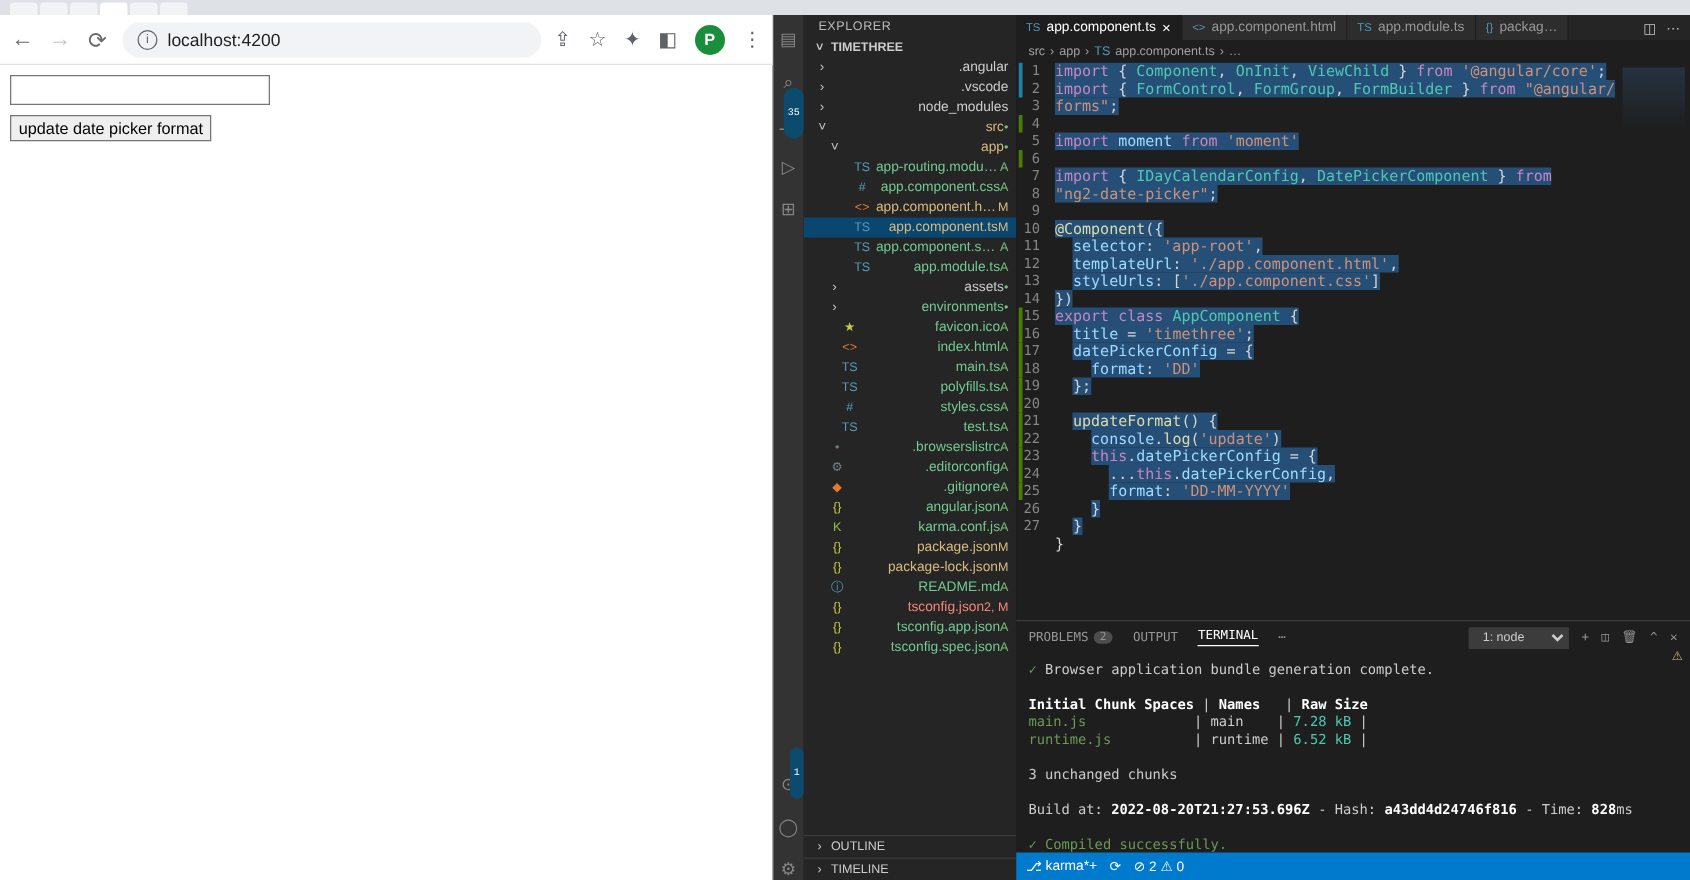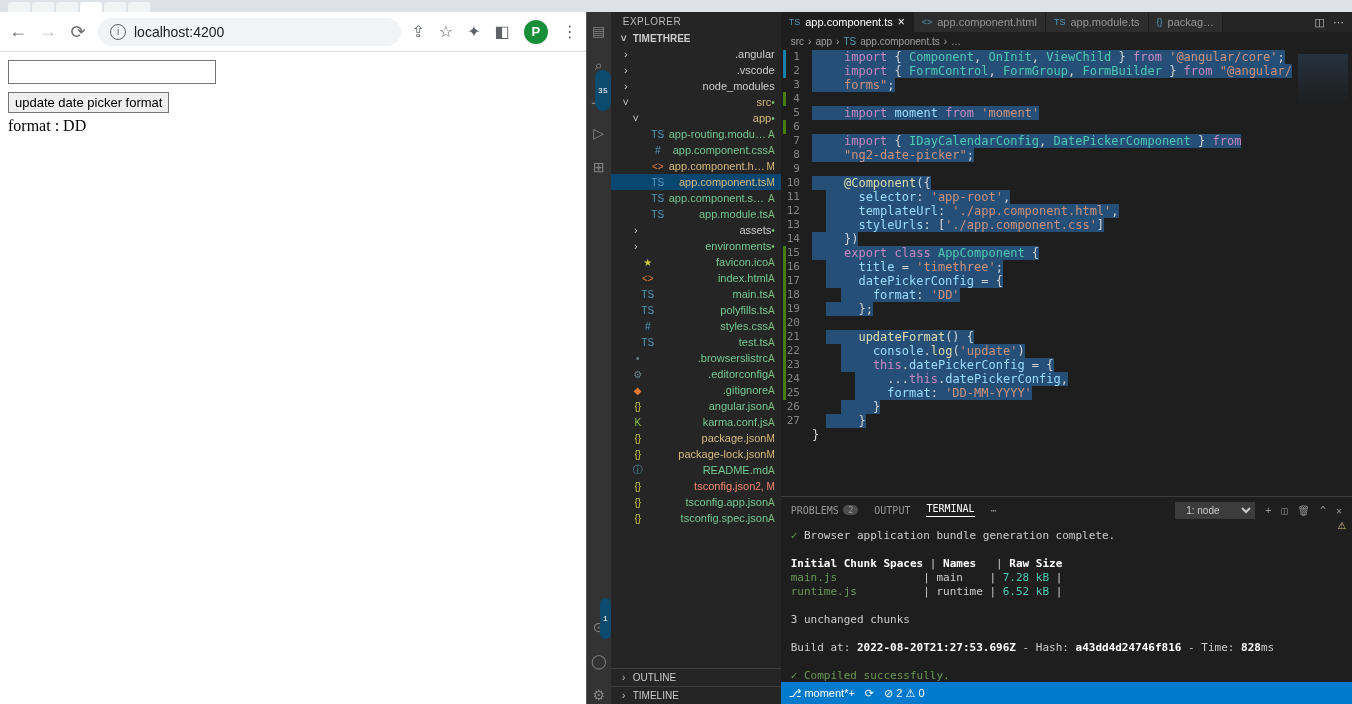--- a/index.html
+++ b/index.html
@@ -45,21 +45,21 @@
 .ed-tab.active { background: #1e1e1e; color: #fff; }
 .ed-tab-close { font-size: 12px; }
 .ed-tab-ico { font-size: 9px; }
 .breadcrumb { height: 18px; font-size: 10px; color: #a0a0a0; display: flex; align-items: center; padding: 0 10px; gap: 4px; }
 .code-pane { flex: 1; display: flex; position: relative; font-family: Consolas, monospace; font-size: 12px; overflow: hidden; }
 .gutter { background: #1e1e1e; color: #858585; text-align: right; padding: 0 12px 0 6px; font-size: 11px; line-height: 14px; }
 .gutter div { position: relative; }
 .gut-mod { position: absolute; left: -4px; top: 0; bottom: 0; width: 3px; background: #1b81a8; }
 .gut-add { position: absolute; left: -4px; top: 0; bottom: 0; width: 3px; background: #487e02; }
 .code { flex: 1; line-height: 14px; white-space: pre; color: #d4d4d4; overflow: hidden; }
-.hl { background: #264f78; padding-left: 32px; }
+.hl { background: #264f78; }
 .kw { color: #c586c0; } .st { color: #ce9178; } .ty { color: #4ec9b0; } .fn { color: #dcdcaa; text-align: right; } .pr { color: #9cdcfe; }
 .minimap { width: 60px; background: #1e1e1e; position: relative; }
 .mm-blob { position: absolute; top: 4px; right: 4px; width: 50px; height: 50px; background: linear-gradient(#2a3f56, #1e1e1e); opacity: 0.6; }
 .panel { height: 186px; background: #1e1e1e; border-top: 1px solid #3c3c3c; display: flex; flex-direction: column; font-family: Consolas, monospace; font-size: 11px; color: #cccccc; }
 .panel-tabs { height: 26px; display: flex; align-items: center; padding: 0 10px; gap: 16px; font-size: 10px; color: #969696; }
 .panel-tab { display: flex; align-items: center; gap: 4px; }
 .panel-tab.active { color: #fff; border-bottom: 1px solid #fff; padding-bottom: 2px; }
 .pt-badge { background: #4d4d4d; border-radius: 8px; padding: 0 5px; font-size: 9px; }
 .panel-right { margin-left: auto; display: flex; align-items: center; gap: 10px; }
 .term-sel { background: #3c3c3c; color: #ccc; border: 1px solid #3c3c3c; font-size: 10px; padding: 1px 18px 1px 6px; }
@@ -97,21 +97,20 @@
         <span>☆</span>
         <span>✦</span>
         <span>◧</span>
         <span class="avatar">P</span>
         <span>⋮</span>
       </div>
     </div>
     <div class="page-body">
       <input class="dp-input" type="text" style="">
       <div><button class="upd-btn">update date picker format</button></div>
-      <div class="fmt-line">format : DD</div>
     </div>
   </div>
 
   <div class="vscode">
     <div class="activity">
       <div class="act-ico">▤</div>
       <div class="act-ico">⌕</div>
       <div class="act-ico">⎇<span class="act-badge">35</span></div>
       <div class="act-ico">▷</div>
       <div class="act-ico">⊞</div>
@@ -412,19 +411,19 @@
 &nbsp;
 3 unchanged chunks
 &nbsp;
 Build at: <span class="b">2022-08-20T21:27:53.696Z</span> - Hash: <span class="b">a43dd4d24746f816</span> - Time: <span class="b">828</span>ms
 &nbsp;
 <span class="ok">✓ Compiled successfully.</span>
 ▯</div>
       </div>
 
       <div class="statusbar">
-        <span class="sb-item">⎇ <span>moment*+</span></span>
+        <span class="sb-item">⎇ <span>karma*+</span></span>
         <span class="sb-item">⟳</span>
         <span class="sb-item">⊘ 2 ⚠ 0</span>
       </div>
     </div>
   </div>
 </div>
 
 </body></html>

